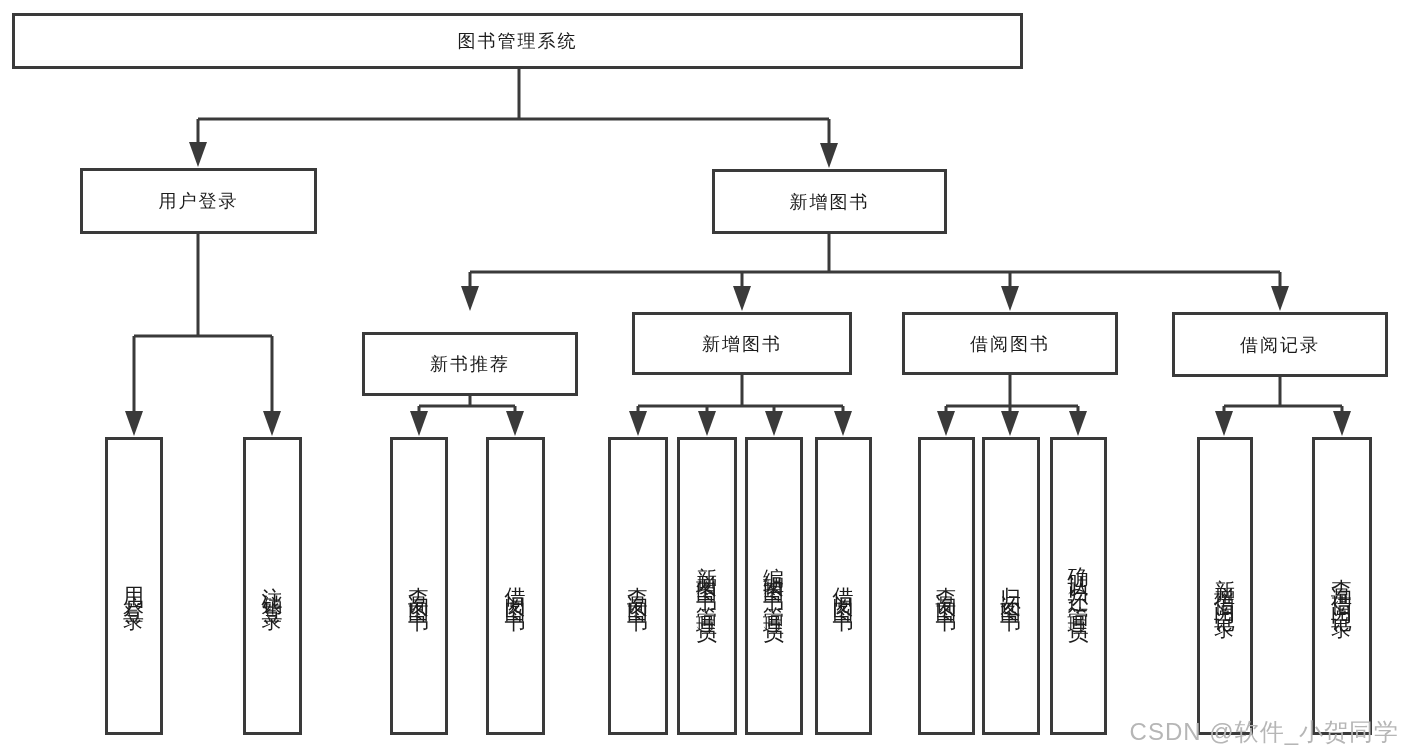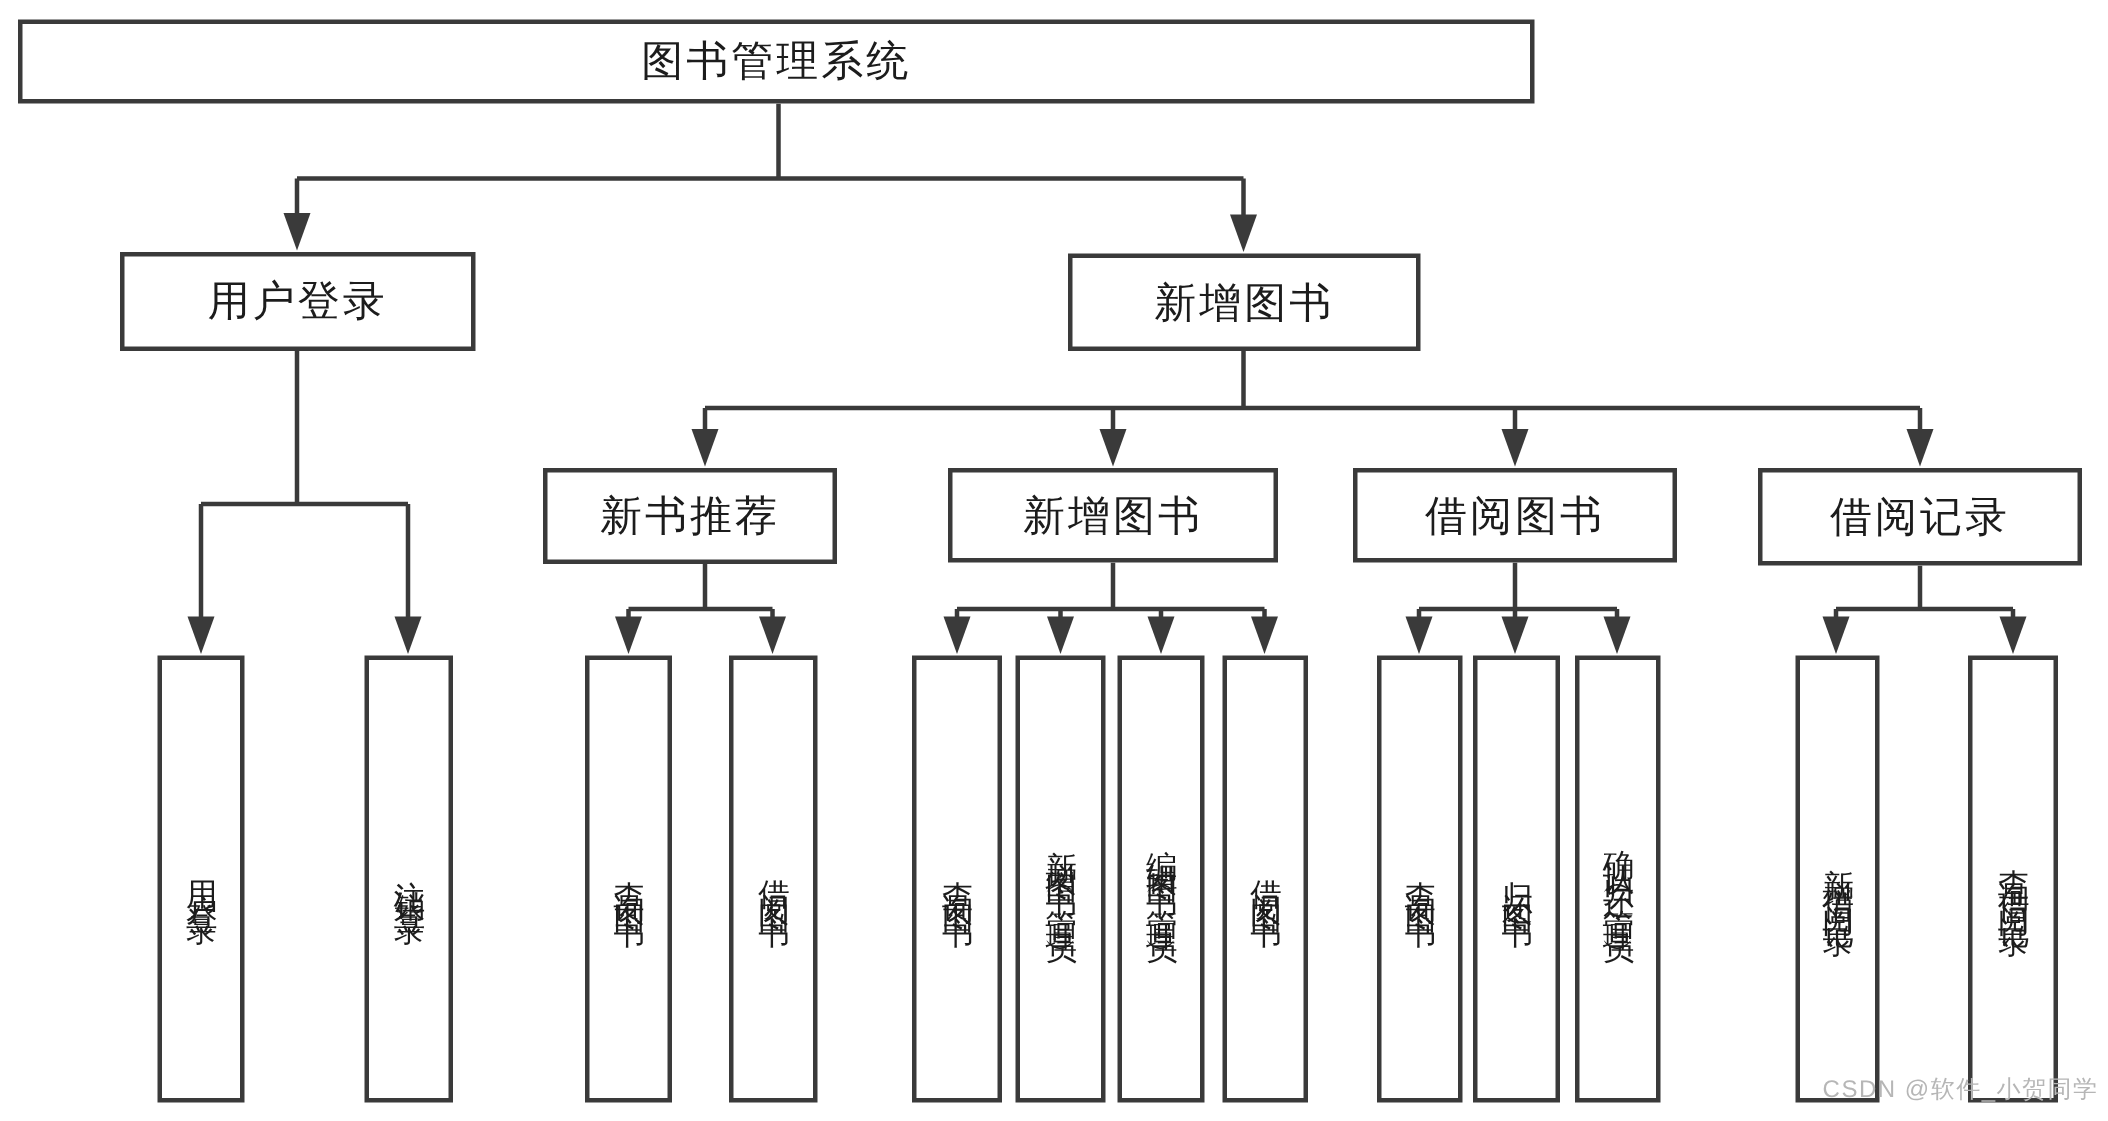--- a/index.html
+++ b/index.html
@@ -18,35 +18,35 @@
   .box {
     position: absolute;
     background: #ffffff;
     border: 3px solid var(--line, #3a3a3a);
     display: flex;
     align-items: center;
     justify-content: center;
     color: var(--text, #1c1c1c);
     z-index: 2;
   }
-  .hlabel { font-size: 28px; letter-spacing: 2px; white-space: nowrap; }
+  .hlabel { font-size: 18px; letter-spacing: 2px; white-space: nowrap; }
   .vtext {
     writing-mode: vertical-rl;
     text-orientation: mixed;
     font-size: 21px;
     letter-spacing: 8px;
     line-height: 1;
     white-space: nowrap;
   }
   .watermark {
     position: absolute;
     top: 716px;
     right: 6px;
     z-index: 5;
-    font-size: 16px;
+    font-size: 24px;
     letter-spacing: 1px;
     color: var(--watermark, #b6b6b6);
     white-space: nowrap;
   }
 </style>
 </head>
 <body>
 
 <div class="canvas">
 
@@ -91,21 +91,21 @@
     <span class="hlabel">图书管理系统</span>
   </div>
 
   <div class="box" style="left:80px;top:168px;width:237px;height:66px">
     <span class="hlabel">用户登录</span>
   </div>
   <div class="box" style="left:712px;top:169px;width:235px;height:65px">
     <span class="hlabel">新增图书</span>
   </div>
 
-  <div class="box" style="left:362px;top:312px;width:196px;height:64px">
+  <div class="box" style="left:362px;top:332px;width:216px;height:64px">
     <span class="hlabel">新书推荐</span>
   </div>
   <div class="box" style="left:632px;top:312px;width:220px;height:63px">
     <span class="hlabel">新增图书</span>
   </div>
   <div class="box" style="left:902px;top:312px;width:216px;height:63px">
     <span class="hlabel">借阅图书</span>
   </div>
   <div class="box" style="left:1172px;top:312px;width:216px;height:65px">
     <span class="hlabel">借阅记录</span>

